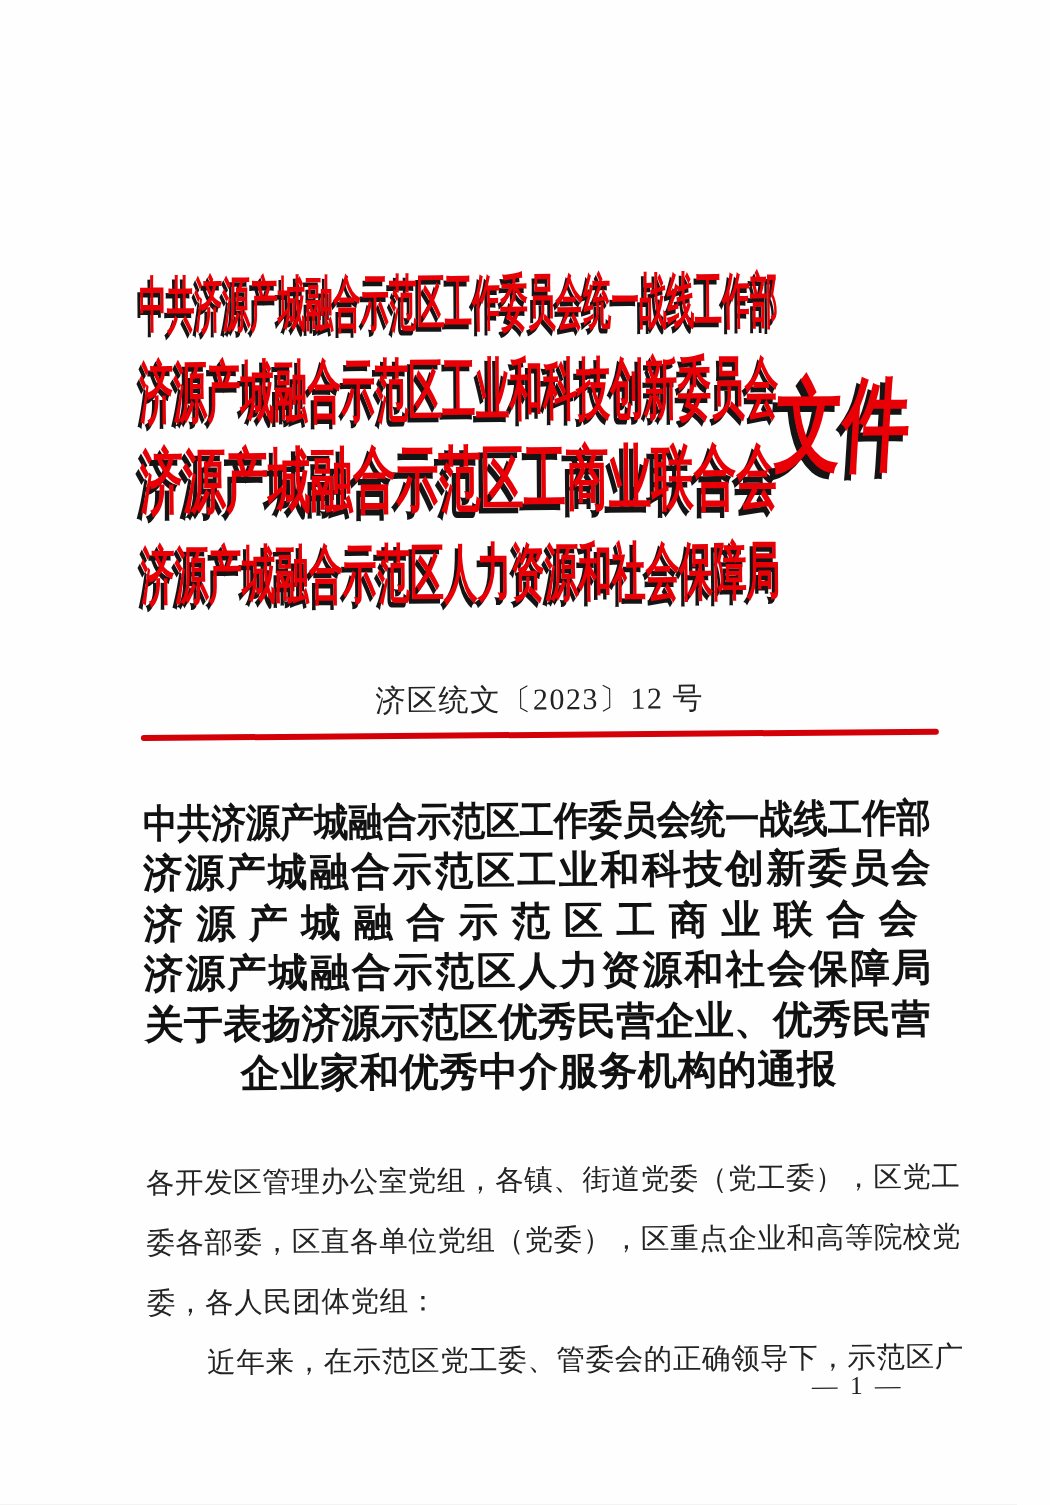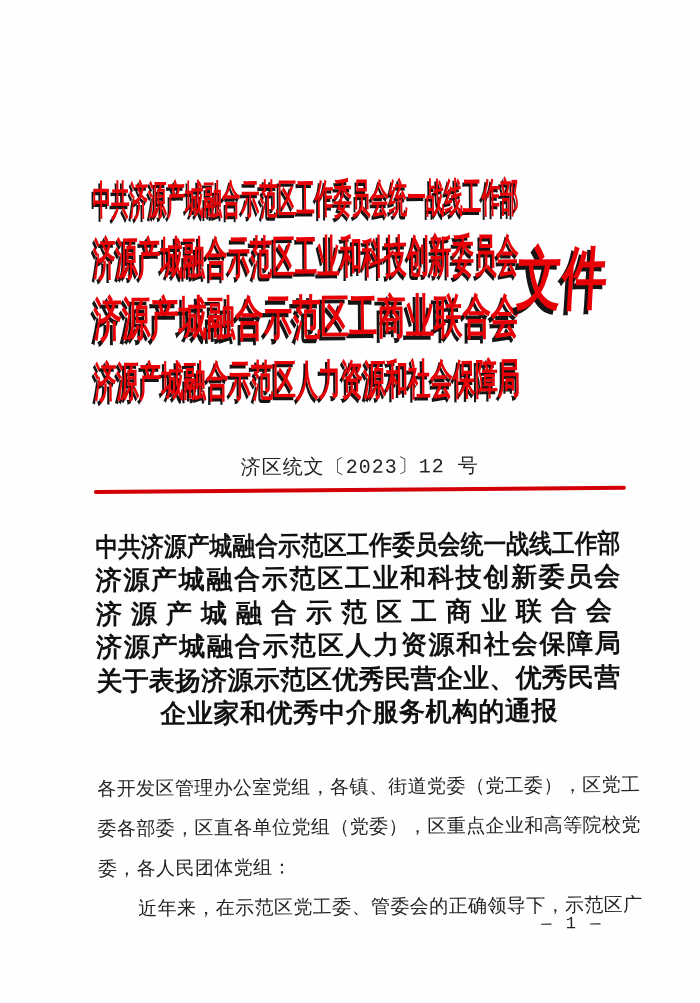--- a/index.html
+++ b/index.html
@@ -11,21 +11,21 @@
     --paper: #fefefe;
   }
   * { margin: 0; padding: 0; box-sizing: border-box; }
   html, body { background: #e9e9e9; }
   .page {
     position: relative;
     width: 700px;
     height: 1003px;
     background: var(--paper);
     overflow: hidden;
-    font-family: Liberation Mono, monospace;
+    font-family: Liberation Serif, serif;
   }
   .content {
     position: absolute;
     inset: 0;
     transform: rotate(-0.45deg);
     transform-origin: 50% 50%;
   }
 
   
   .lh-line {

